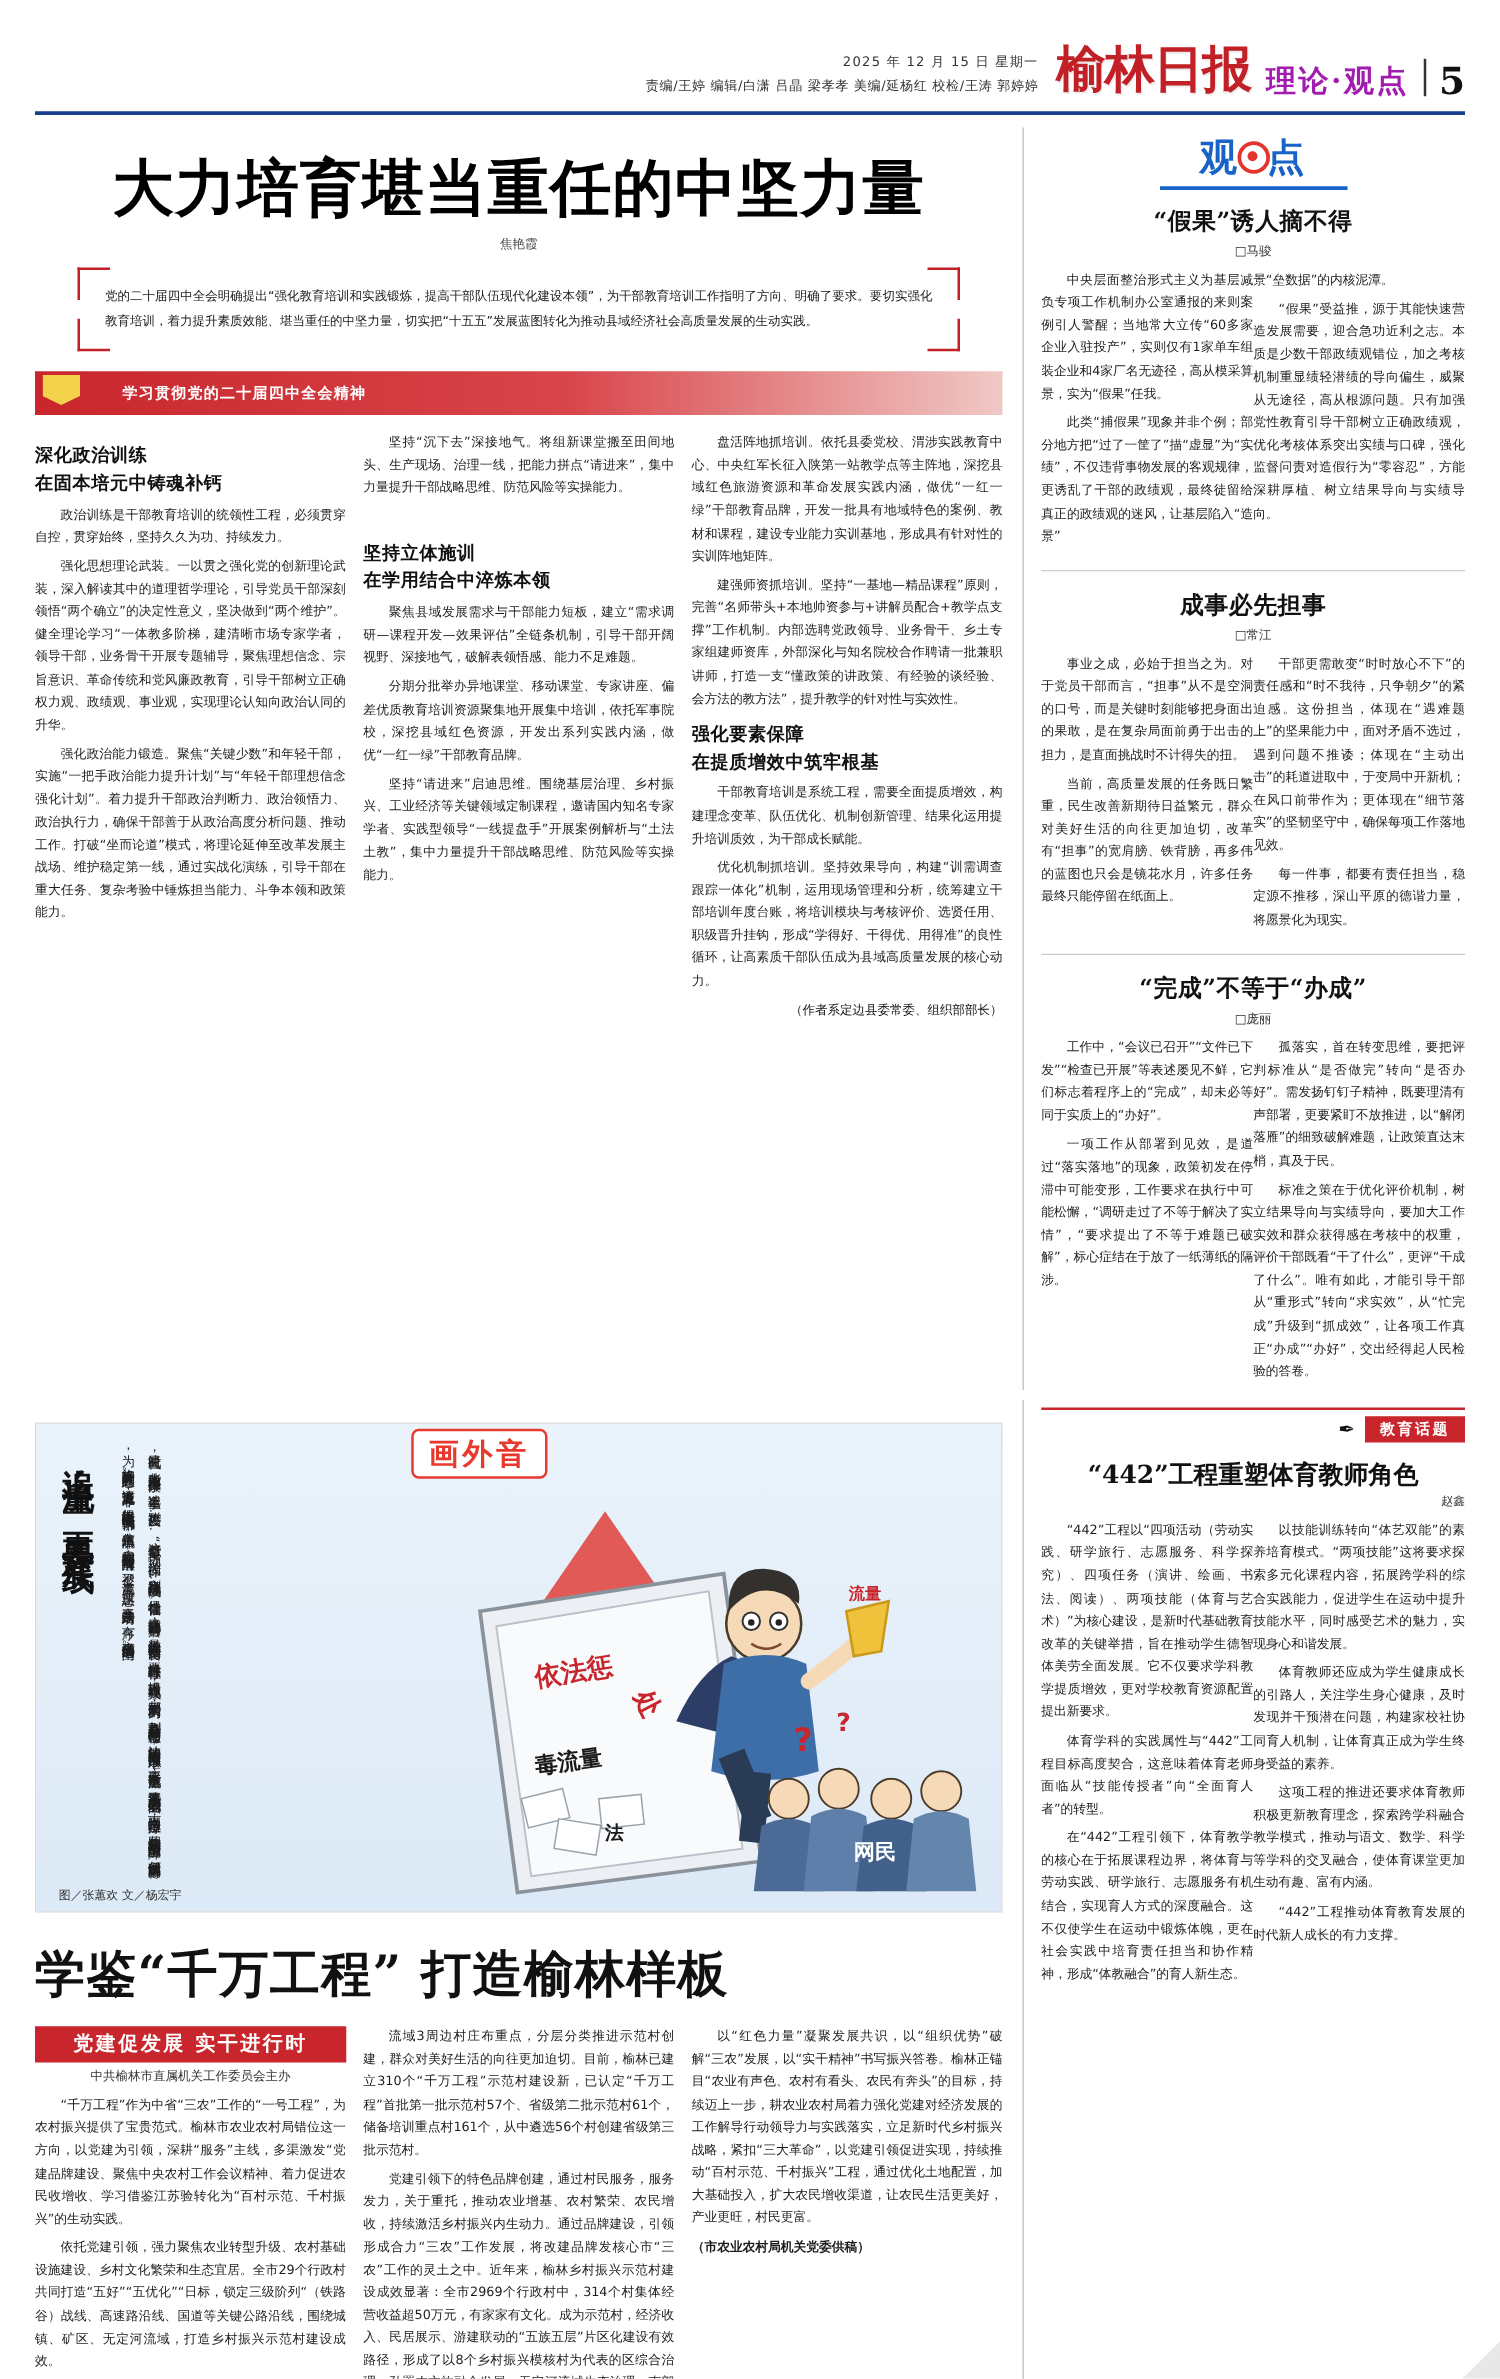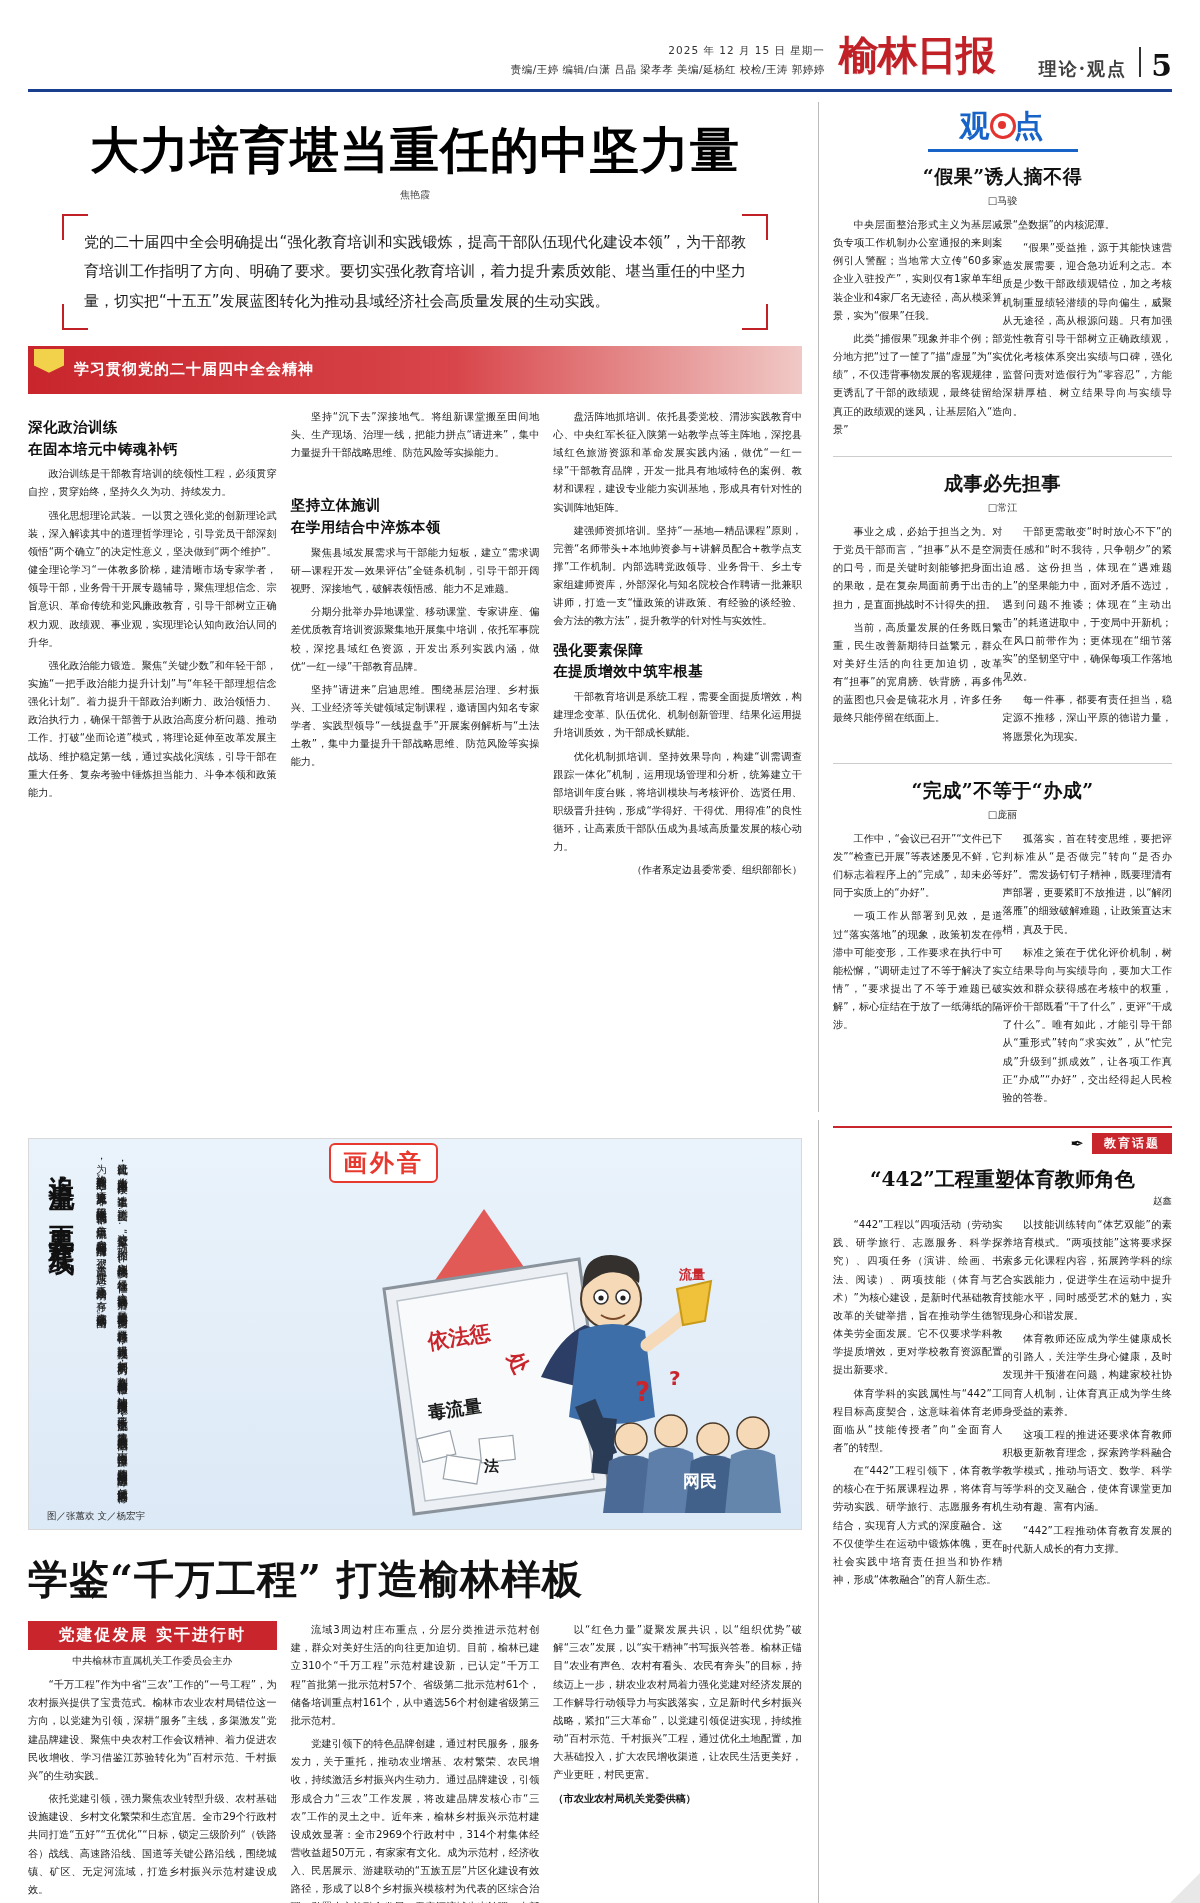--- a/index.html
+++ b/index.html
@@ -51,26 +51,25 @@
     font-weight: bold;
     color: #c02026;
     letter-spacing: -1px;
     padding: 0 12px 2px 0;
     position: relative;
     top: 2px;
     text-shadow: 1px 1px 0 rgba(0,0,0,0.08);
   }
   .mast-section {
     font-family: "DejaVu Serif", "Liberation Serif", serif;
-    font-size: 18px;
-    font-weight: bold;
-    color: #404040;
+    font-size: 24px;
+    font-weight: bold;
+    color: #a21caf;
     letter-spacing: 2px;
     padding: 0 12px 2px 0;
-    margin-left: 32px;
   }
   .mast-divider {
     width: 2px;
     height: 30px;
     background: #333;
     margin: 0 10px 6px 0;
   }
   .mast-pageno {
     font-family: "DejaVu Serif", "Liberation Serif", serif;
     font-size: 30px;
@@ -103,44 +102,44 @@
     font-size: 10px;
     color: #444;
     margin-bottom: 12px;
   }
 
   
   .lead-box {
     position: relative;
     margin: 10px 34px 16px 34px;
     padding: 14px 22px;
-    font-size: 15px;
+    font-size: 10px;
     line-height: 1.95;
     text-align: justify;
     color: #1a1a1a;
   }
   .brk { position: absolute; width: 26px; height: 26px; }
   .brk.tl { top: 0; left: 0; border-top: 2px solid #c02026; border-left: 2px solid #c02026; }
   .brk.tr { top: 0; right: 0; border-top: 2px solid #c02026; border-right: 2px solid #c02026; }
   .brk.bl { bottom: 0; left: 0; border-bottom: 2px solid #c02026; border-left: 2px solid #c02026; }
   .brk.br { bottom: 0; right: 0; border-bottom: 2px solid #c02026; border-right: 2px solid #c02026; }
 
   
   .ribbon {
     position: relative;
     margin: 6px 0 14px 0;
-    height: 48px;
+    height: 35px;
     background: linear-gradient(90deg,#c8262c 0%, #d8454a 55%, #f0c9c6 100%);
     display: flex;
     align-items: center;
-    padding-left: 46px;
+    padding-left: 70px;
     color: #fff;
     font-family: "DejaVu Serif", "Liberation Serif", serif;
     font-weight: bold;
-    font-size: 15px;
+    font-size: 12px;
     letter-spacing: 1px;
   }
   .ribbon::before {
     content: "";
     position: absolute;
     left: 6px; top: 3px;
     width: 30px; height: 24px;
     background: #f2d24b;
     clip-path: polygon(0 0,100% 0,100% 70%,50% 100%,0 70%);
   }

